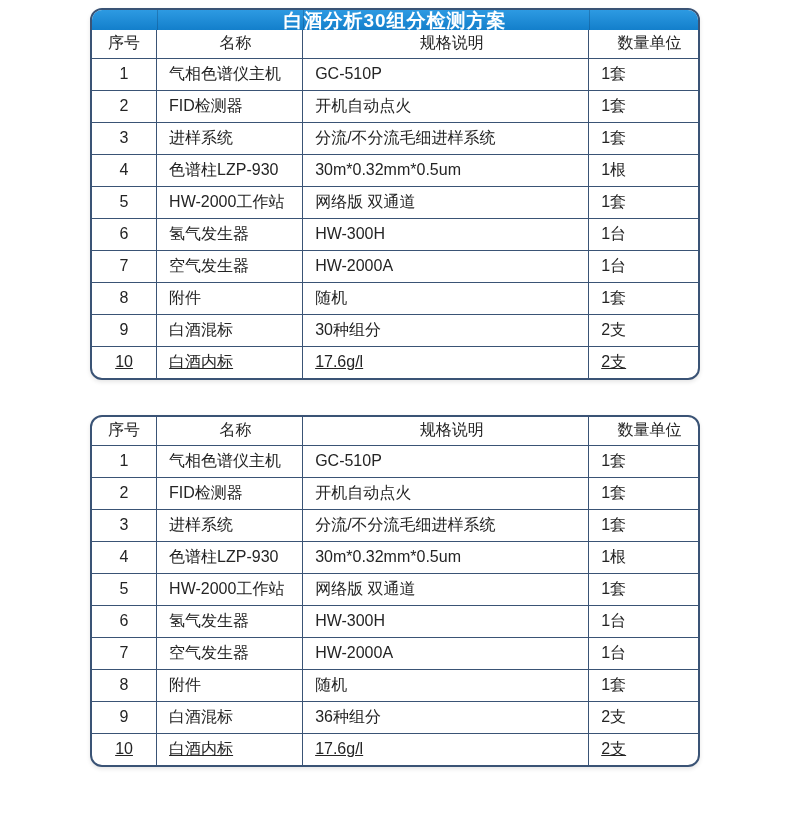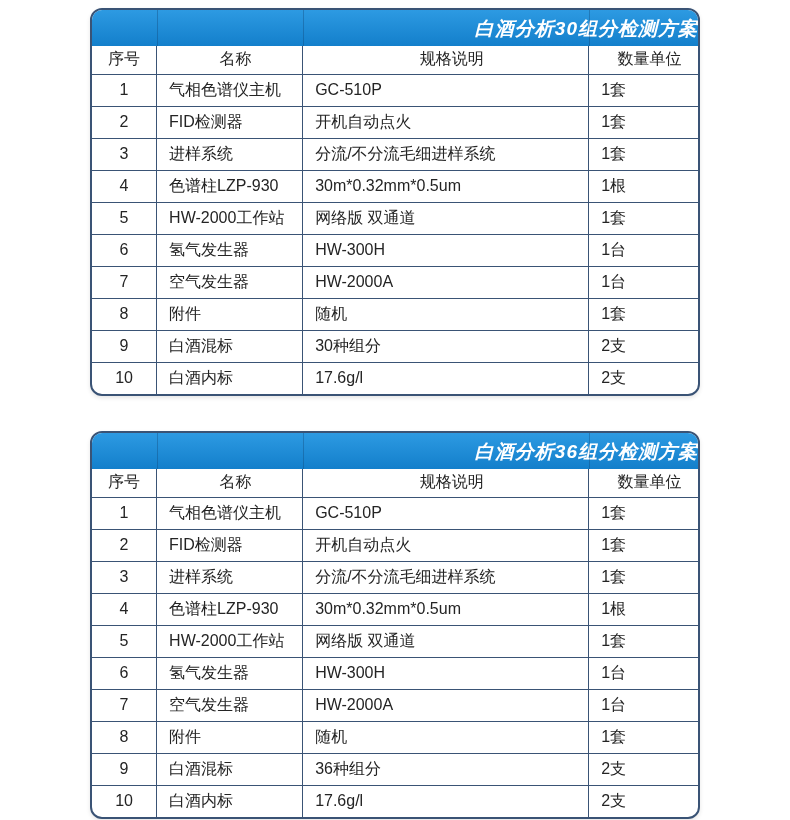--- a/index.html
+++ b/index.html
@@ -22,26 +22,25 @@
     width:610px;
     margin:0 auto 35px auto;
     border:2px solid var(--grid);
     border-radius:12px;
     overflow:hidden;
     background:#ffffff;
     box-shadow:0 2px 4px rgba(0,0,0,0.10);
   }
   .title-bar{
     position:relative;
-    height:36px;
+    height:20px;
     background:linear-gradient(180deg,var(--blue-top),var(--blue-bottom));
     display:flex;
     align-items:center;
-    justify-content:flex-end;
-    font-style:italic;
+    justify-content:center;
   }
   .title-bar .title-text{
     color:#ffffff;
     font-size:19px;
     font-weight:bold;
     letter-spacing:1px;
     line-height:1;
   }
   .tsep{
     position:absolute;
@@ -70,21 +69,21 @@
     vertical-align:middle;
     white-space:nowrap;
     overflow:hidden;
   }
   th{height:28px;text-align:center;}
   td{height:32px;}
   .col-serial{text-align:center;padding-left:0;}
   th:first-child,td:first-child{border-left:none;}
   th:last-child,td:last-child{border-right:none;}
   thead th{border-top:none;}
-  tbody tr:last-child td{border-bottom:none;}
+  tbody tr:last-child td{border-bottom:none;text-decoration:underline;}
 </style>
 </head>
 <body>
 
 <section class="panel">
   <div class="title-bar">
     <span class="title-text">白酒分析30组分检测方案</span>
     <i class="tsep s1"></i>
     <i class="tsep s2"></i>
     <i class="tsep s3"></i>
@@ -163,26 +162,20 @@
           <td class="col-serial">10</td>
           <td>白酒内标</td>
           <td>17.6g/l</td>
           <td>2支</td>
         </tr>
       </tbody>
   </table>
 </section>
 
 <section class="panel">
-  <div class="title-bar">
-    <span class="title-text">白酒分析36组分检测方案</span>
-    <i class="tsep s1"></i>
-    <i class="tsep s2"></i>
-    <i class="tsep s3"></i>
-  </div>
   <table>
     <colgroup>
         <col class="c1">
         <col class="c2">
         <col class="c3">
         <col class="c4">
       </colgroup>
     <thead>
       <tr>
         <th class="col-serial">序号</th>

